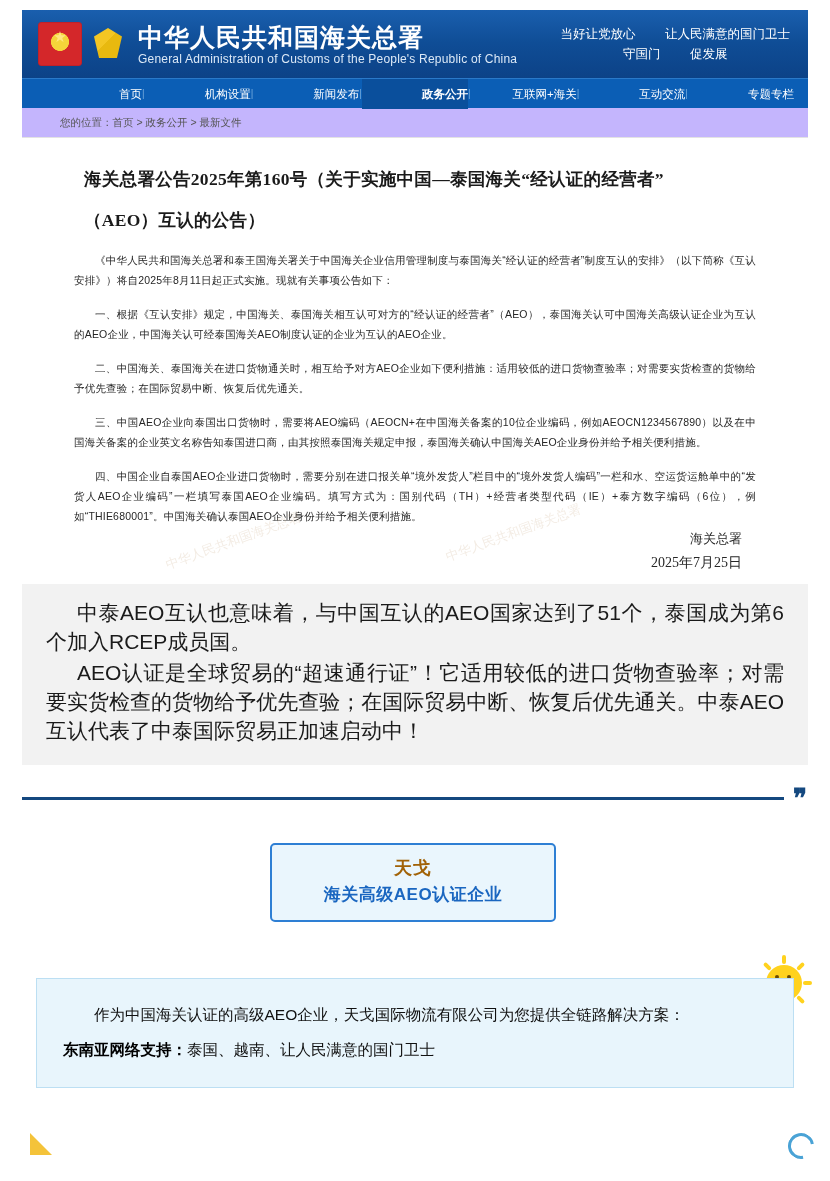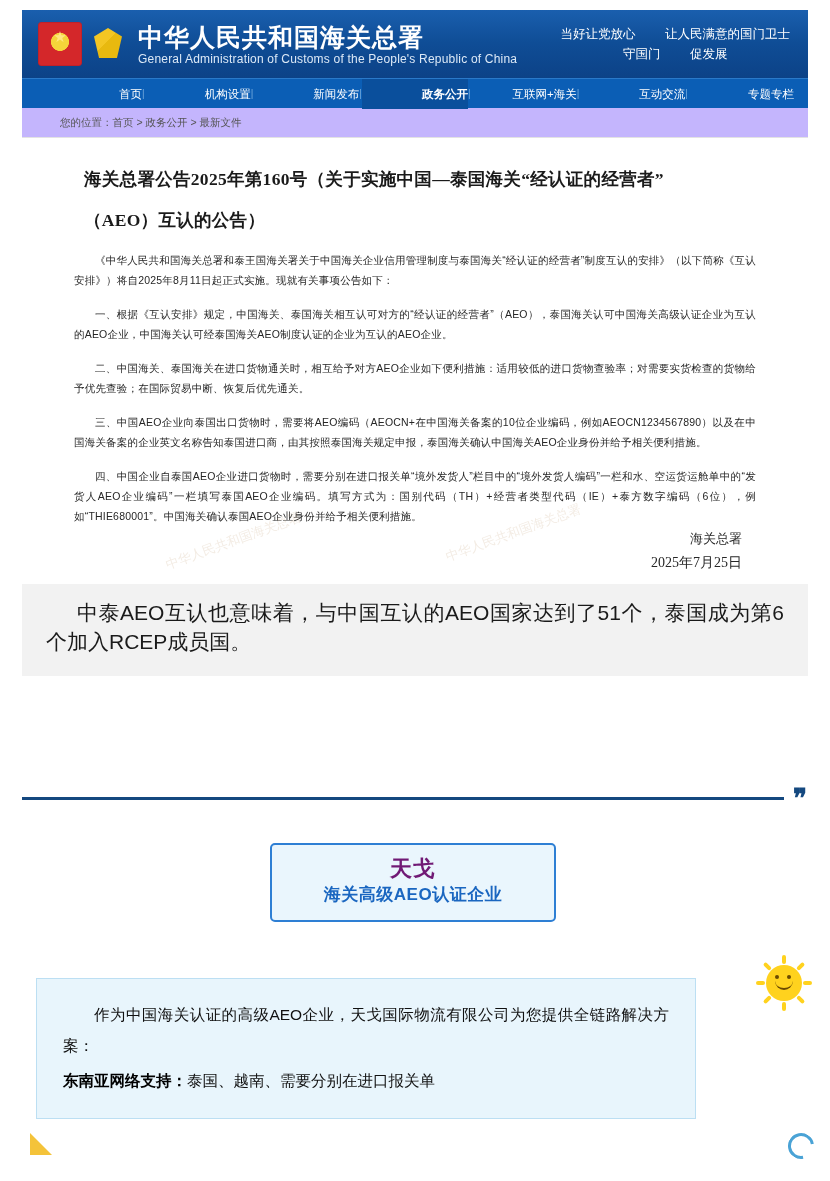--- a/index.html
+++ b/index.html
@@ -223,39 +223,39 @@
     position: absolute;
     left: 270px; top: 843px;
     width: 286px;
     background: #eaf6fd;
     border: 2px solid #2e7fd4;
     border-radius: 5px;
     padding: 10px 0 12px 0;
     text-align: center;
   }
   .badge .b1 {
-    color: #701a75;
-    font-size: 22px;
+    color: #a16207;
+    font-size: 18px;
     font-weight: bold;
     line-height: 27px;
     letter-spacing: 1px;
   }
   .badge .b2 {
     color: #1a66c0;
     font-size: 17px;
     font-weight: bold;
     line-height: 26px;
     letter-spacing: 0.5px;
   }
 
   
   .infobox {
     position: absolute;
     left: 36px; top: 978px;
-    width: 660px;
+    width: 758px;
     background: #e8f5fc;
     border: 1px solid #bcdff3;
     padding: 20px 26px 22px 26px;
   }
   .infobox p {
     margin: 0;
     font-size: 15.5px;
     line-height: 31px;
     color: #111111;
   }
@@ -370,20 +370,21 @@
         <div class="doc-sign">海关总署</div>
         <div class="doc-date">2025年7月25日</div>
 
         <div class="watermark wm1">中华人民共和国海关总署</div>
         <div class="watermark wm2">中华人民共和国海关总署</div>
       </div>
     </div>
 
     <div class="commentary">
       <p>中泰AEO互认也意味着，与中国互认的AEO国家达到了51个，泰国成为第6个加入RCEP成员国。</p>
+      <p>AEO认证是全球贸易的“超速通行证”！它适用较低的进口货物查验率；对需要实货检查的货物给予优先查验；在国际贸易中断、恢复后优先通关。中泰AEO互认代表了中泰国际贸易正加速启动中！</p>
     </div>
   </div>
 
   <div class="divider-wrap">
     <div class="divider-line"></div>
     <div class="divider-quote">❞</div>
   </div>
 
   <div class="badge">
     <div class="b1">天戈</div>
@@ -400,20 +401,20 @@
     <div class="ray" style="transform:rotate(270deg)"></div>
     <div class="ray" style="transform:rotate(315deg)"></div>
     <div class="sun-core"></div>
     <div class="sun-eye l"></div>
     <div class="sun-eye r"></div>
   </div>
 
   <div class="infobox">
     <p class="lead">作为中国海关认证的高级AEO企业，天戈国际物流有限公司为您提供全链路解决方案：</p>
     <p class="kv">
-      <b>东南亚网络支持：</b><span>泰国、越南、需要分别在进口报关单</span>
+      <b>东南亚网络支持：</b><span>泰国、越南、让人民满意的国门卫士</span>
     </p>
   </div>
 
   <div class="corner-fold"></div>
   <div class="swirl"></div>
 
 </div>
 
 </body></html>

